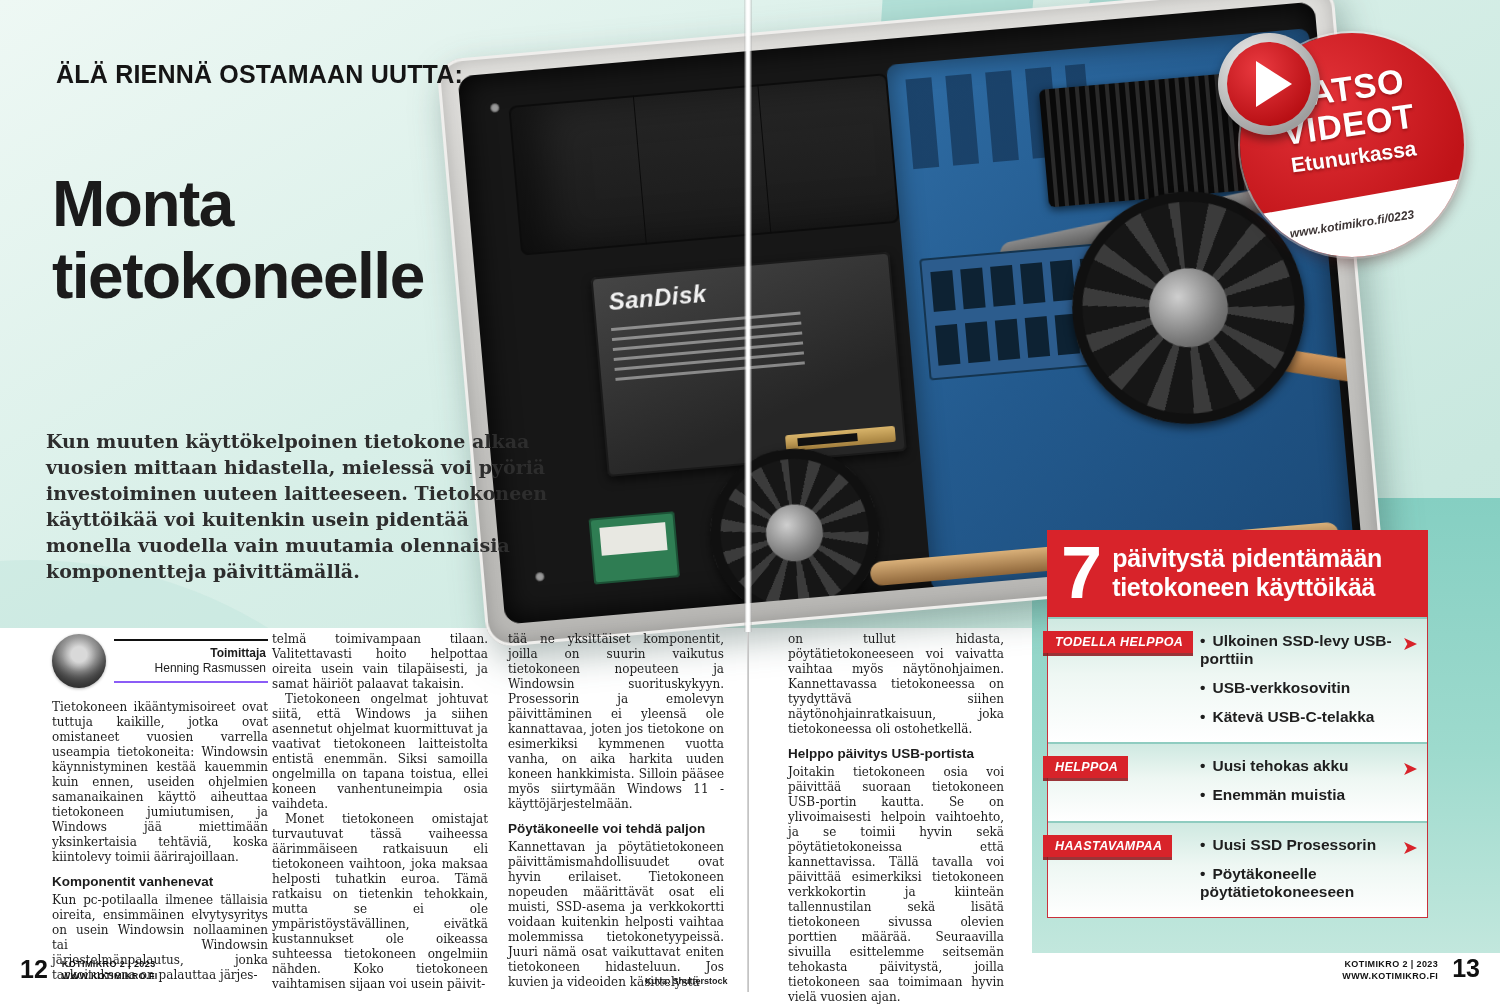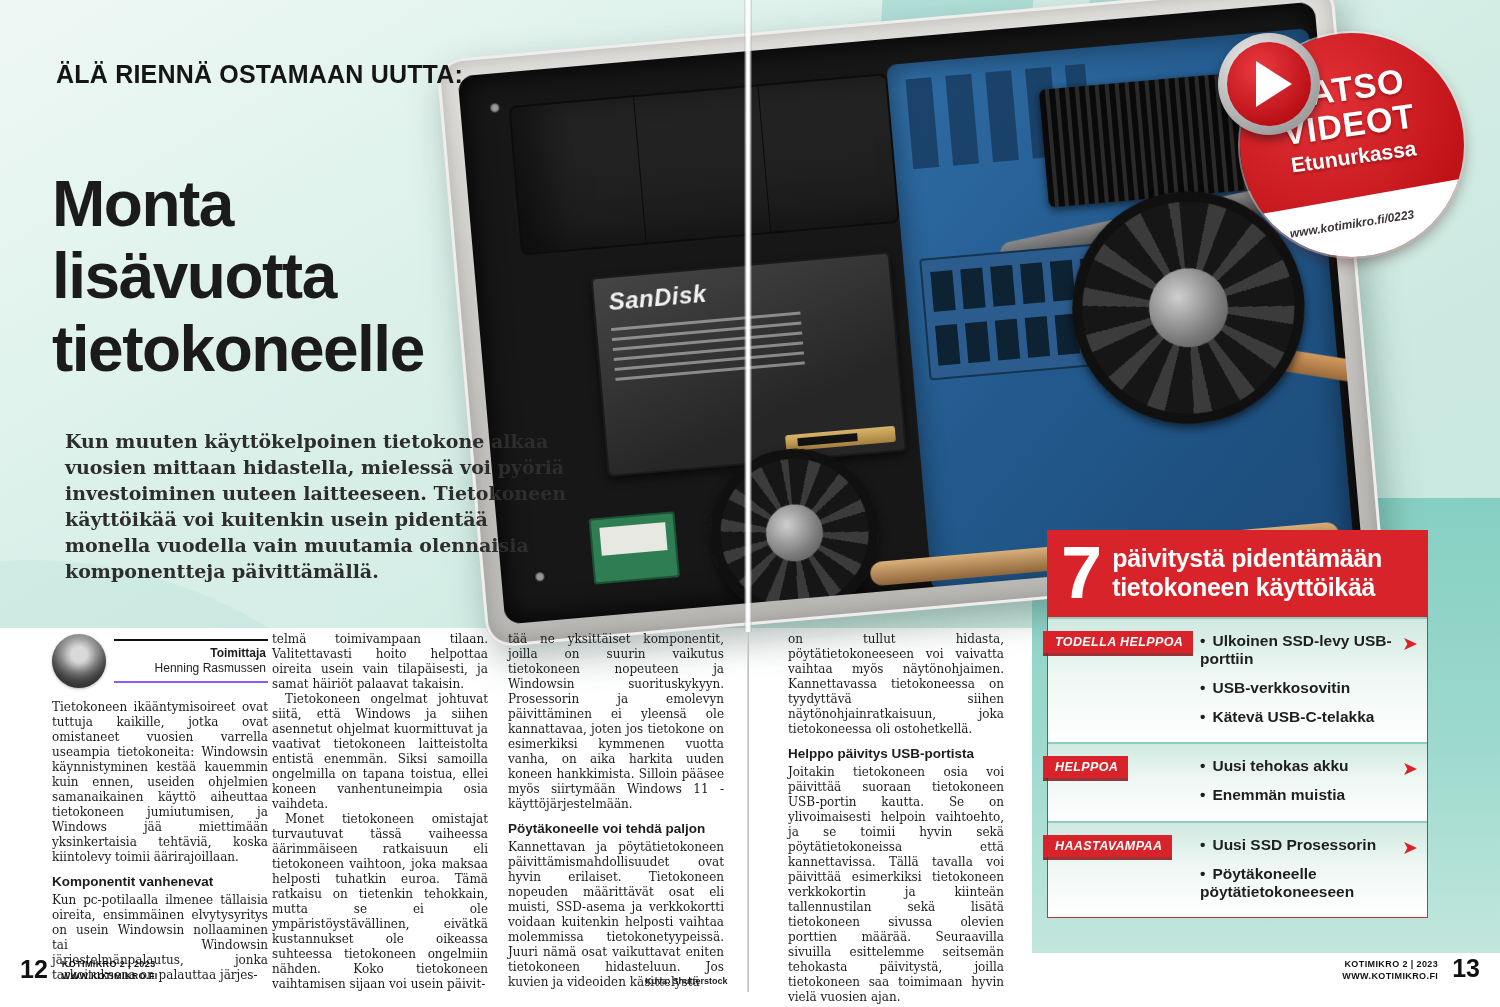--- a/index.html
+++ b/index.html
@@ -24,21 +24,21 @@
   .fold-top { position:absolute; left:744px; top:0; width:8px; height:632px; z-index:40;
               background:linear-gradient(90deg, rgba(90,90,90,.18), #ffffff 35%, #ffffff 65%, rgba(90,90,90,.22)); }
   .fold-bottom { position:absolute; left:747px; top:632px; width:2px; height:360px; z-index:40;
                  background:linear-gradient(90deg,#d9d9d9,#bdbdbd); }
 
   
   .kicker { position:absolute; left:56px; top:60px; z-index:30;
             font-size:25px; font-weight:700; letter-spacing:.2px; color:#151515; }
   .main-title { position:absolute; left:52px; top:168px; z-index:30;
                 font-size:64px; line-height:1.13; font-weight:700; letter-spacing:-1.5px; color:#1b1b1b; }
-  .intro { position:absolute; left:65px; top:428px; width:505px; z-index:30;
+  .intro { position:absolute; left:46px; top:428px; width:505px; z-index:30;
            font-family:"DejaVu Serif", serif; font-weight:700;
            font-size:19px; line-height:1.37; color:#2d2d2d; }
 
   
   .photo { position:absolute; left:460px; top:20px; width:900px; height:590px; z-index:20;
            transform:rotate(-5deg); transform-origin:center;
            filter:drop-shadow(6px 14px 18px rgba(30,60,55,.35)); }
   .lap-frame { position:absolute; inset:0; border-radius:26px;
                background:linear-gradient(180deg,#e2e1de 0%, #c6c5c2 60%, #b9b8b5 100%);
                box-shadow:inset 0 0 0 3px #efeeec, inset 0 0 22px rgba(0,0,0,.25); }
@@ -200,21 +200,20 @@
     <div class="screw" style="left:34px; bottom:40px;"></div>
   </div>
 </div>
 
 <div class="fold-top"></div>
 <div class="fold-bottom"></div>
 
 <div class="kicker">ÄLÄ RIENNÄ OSTAMAAN UUTTA:</div>
 <div class="main-title">
   <div>Monta</div>
-  <div>lisävuotta</div>
   <div>tietokoneelle</div>
 </div>
 <div class="intro">Kun muuten käyttökelpoinen tietokone alkaa vuosien mittaan hidastella, mielessä voi pyöriä investoiminen uuteen laitteeseen. Tietokoneen käyttöikää voi kuitenkin usein pidentää monella vuodella vain muutamia olennaisia komponentteja päivittämällä.</div>
 
 <div class="badge">
   <div class="badge-circle">
     <div class="badge-chord"></div>
     <div class="badge-text">
       <div class="badge-l1">KATSO</div>
       <div class="badge-l1">VIDEOT</div>

